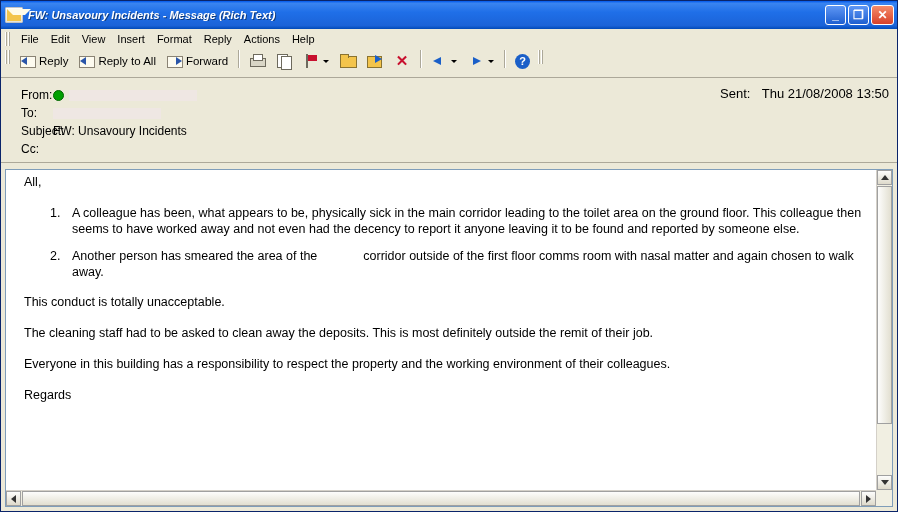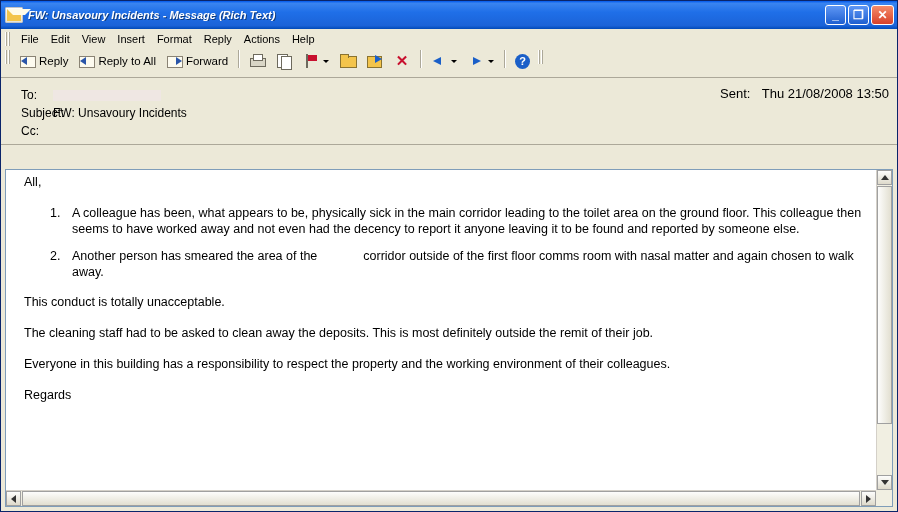--- a/index.html
+++ b/index.html
@@ -444,20 +444,25 @@
     </div>
     <div class="gripper"></div>
   </div>
 
   <div class="header">
     <div class="sent">
       <span class="sent-lbl">Sent:</span>
       <span>Thu 21/08/2008 13:50</span>
     </div>
 
+    <div class="hrow">
+      <span class="hlabel">From:</span>
+      <span class="green-dot"></span>
+      <span class="redact r1"></span>
+    </div>
     <div class="hrow">
       <span class="hlabel">To:</span>
       <span class="redact r2"></span>
     </div>
     <div class="hrow">
       <span class="hlabel">Subject:</span>
       <span>FW: Unsavoury Incidents</span>
     </div>
     <div class="hrow">
       <span class="hlabel">Cc:</span>

